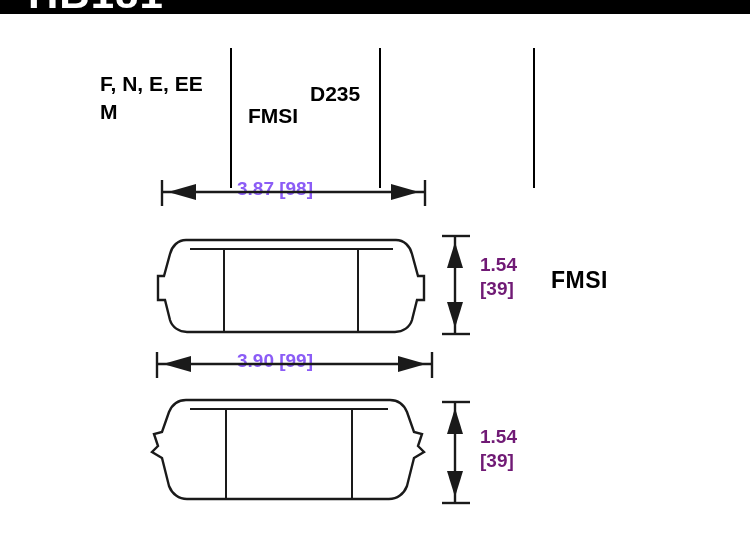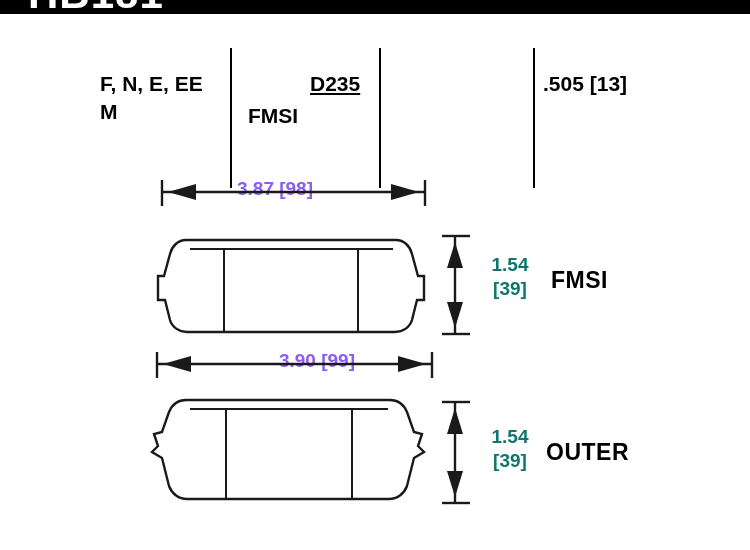--- a/index.html
+++ b/index.html
@@ -63,22 +63,21 @@
     font-size: 19px;
     font-weight: bold;
     color: #8b5cf6;
     text-align: center;
     white-space: nowrap;
   }
   .dim-stack {
     position: absolute;
     font-size: 19px;
     font-weight: bold;
-    color: #0f766e;
-    text-align: center;
+    color: #701a75;
     line-height: 1.25;
   }
   .label {
     position: absolute;
     font-size: 23px;
     font-weight: bold;
     color: #000000;
     letter-spacing: 0.5px;
   }
   svg.overlay {
@@ -100,42 +99,40 @@
 
   <div class="spec-row">
     <div class="spec-cell" style="left:100px; top:48px; width:120px;">
       <div>F, N, E, EE</div>
       <div>M</div>
     </div>
 
     <div class="spec-div" style="left:230px; top:26px; height:140px;"></div>
 
     <div class="spec-cell" style="left:248px; top:48px;margin-top:32px;">FMSI</div>
-    <div class="spec-cell" style="left:310px; top:48px;text-decoration:underline;">D235</div>
+    <div class="spec-cell" style="left:310px; top:58px;">D235</div>
 
     <div class="spec-div" style="left:379px; top:26px; height:140px;"></div>
 
     <div class="spec-div" style="left:533px; top:26px; height:140px;"></div>
 
-    <div class="spec-cell" style="left:543px; top:48px;">.505 [13]</div>
   </div>
 
   <div class="dim" style="left:195px; top:178px; width:160px;">3.87 [98]</div>
   <div class="dim-stack" style="left:480px; top:253px; width:60px;">
     <div>1.54</div>
     <div>[39]</div>
   </div>
   <div class="label" style="left:551px; top:267px;">FMSI</div>
 
-  <div class="dim" style="left:195px; top:350px; width:160px;text-align:right;">3.90 [99]</div>
+  <div class="dim" style="left:195px; top:350px; width:160px;">3.90 [99]</div>
   <div class="dim-stack" style="left:480px; top:425px; width:60px;">
     <div>1.54</div>
     <div>[39]</div>
   </div>
-  <div class="label" style="left:546px; top:439px;">OUTER</div>
 
   <svg class="overlay" viewBox="0 0 750 550">
     <g stroke="#1a1a1a" fill="none" stroke-width="2.2">
 
       <g>
         <line x1="162" y1="192" x2="425" y2="192" stroke-width="2.4"></line>
 
         <line x1="162" y1="180" x2="162" y2="206" stroke-width="2.4"></line>
         <line x1="425" y1="180" x2="425" y2="206" stroke-width="2.4"></line>
 

